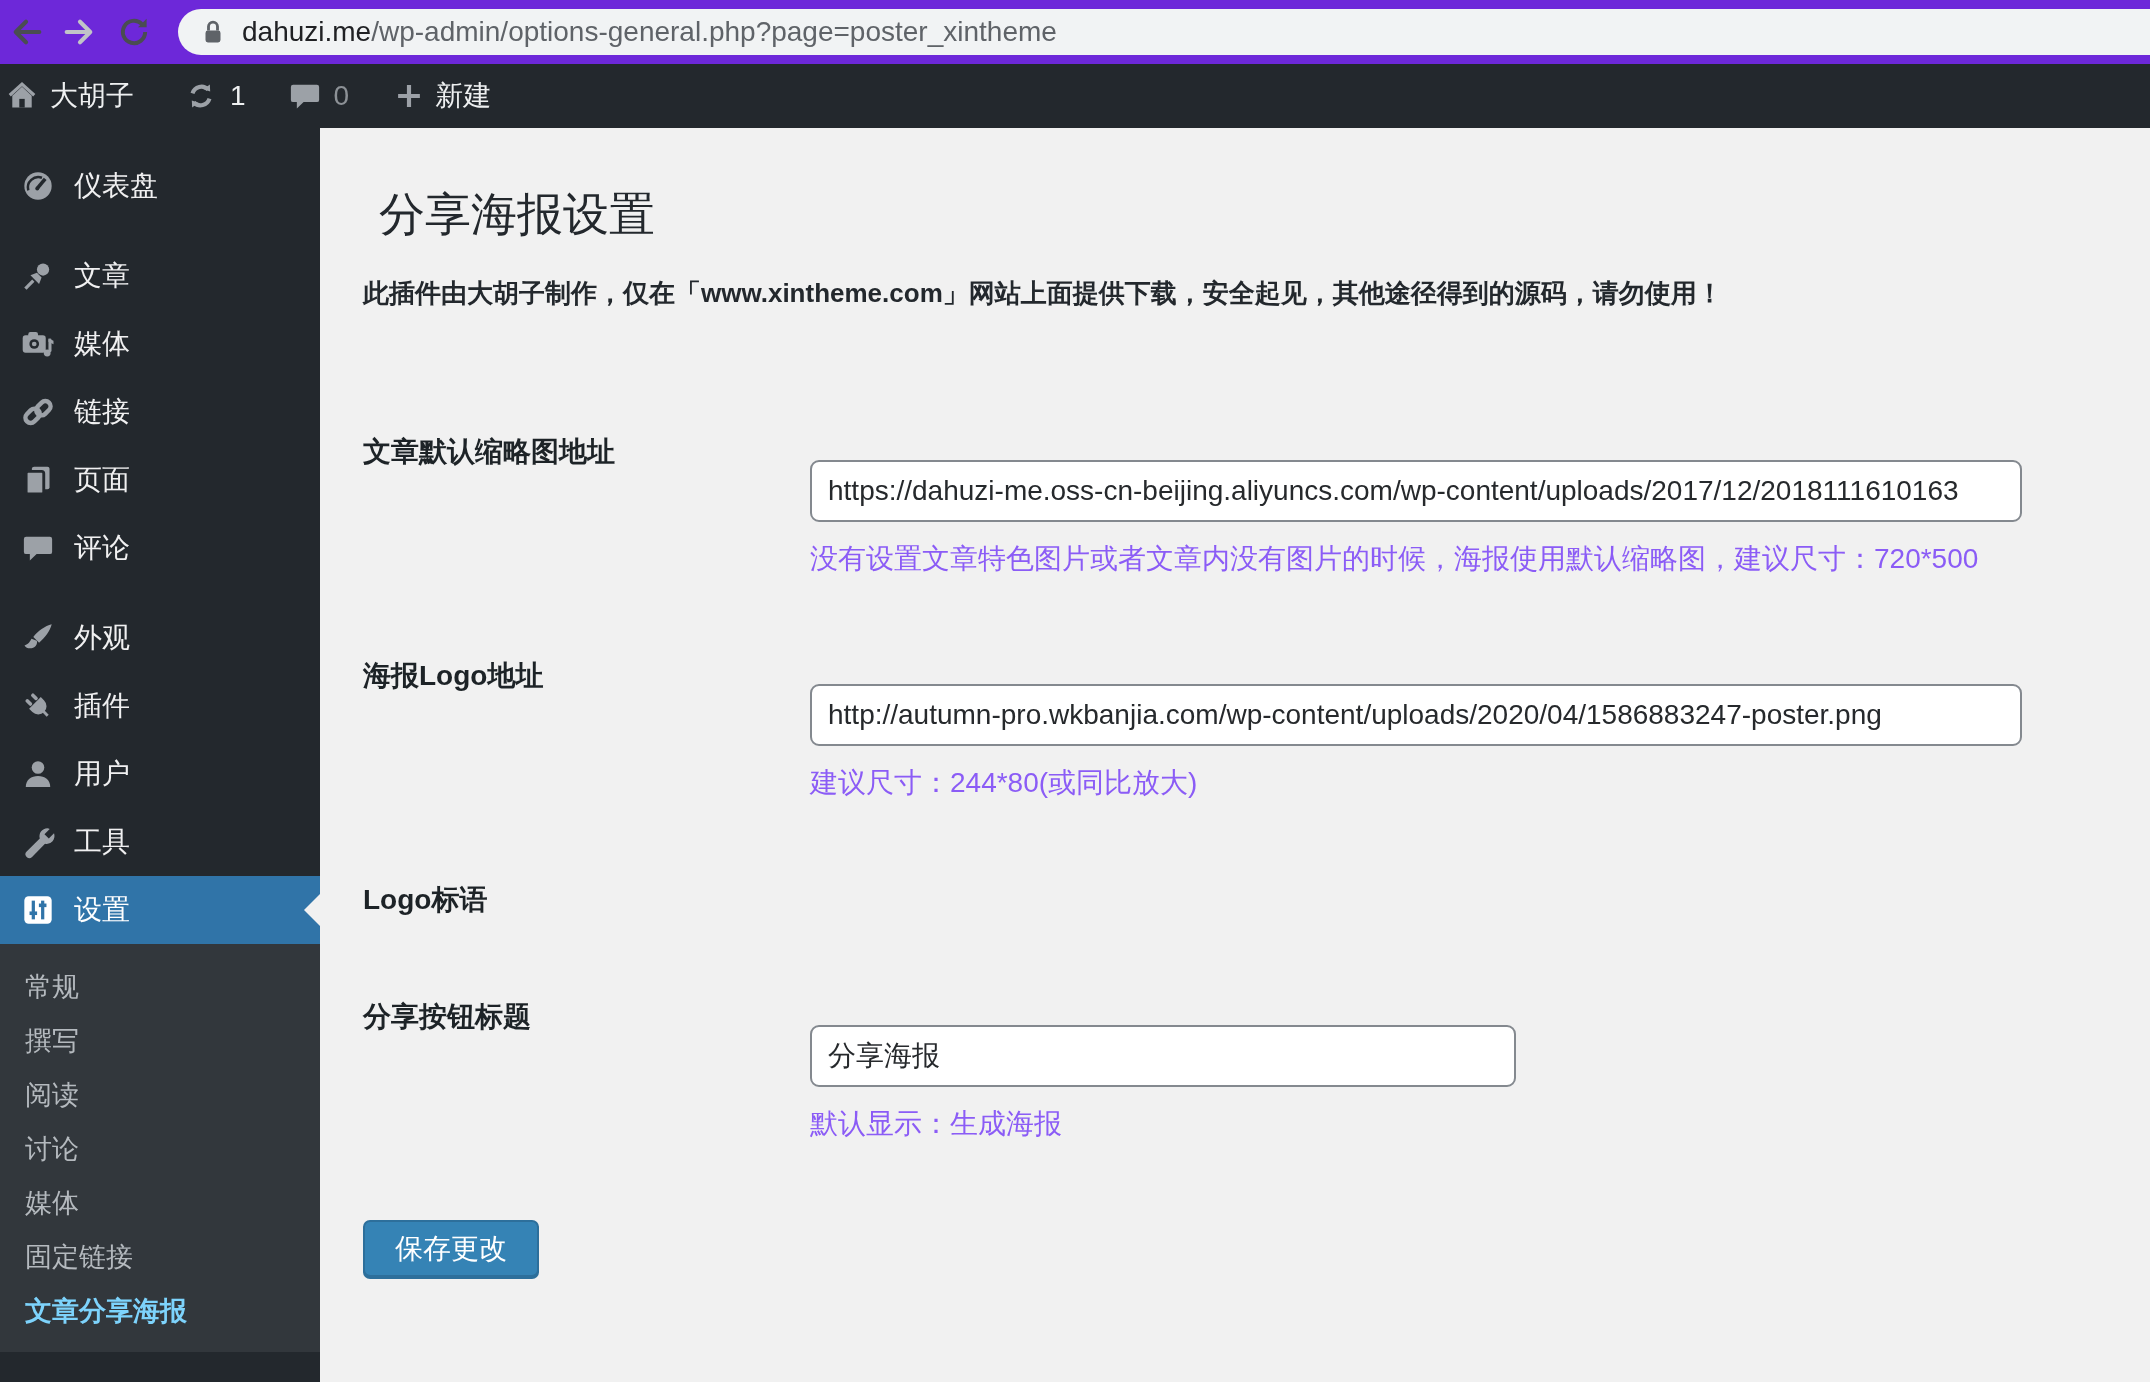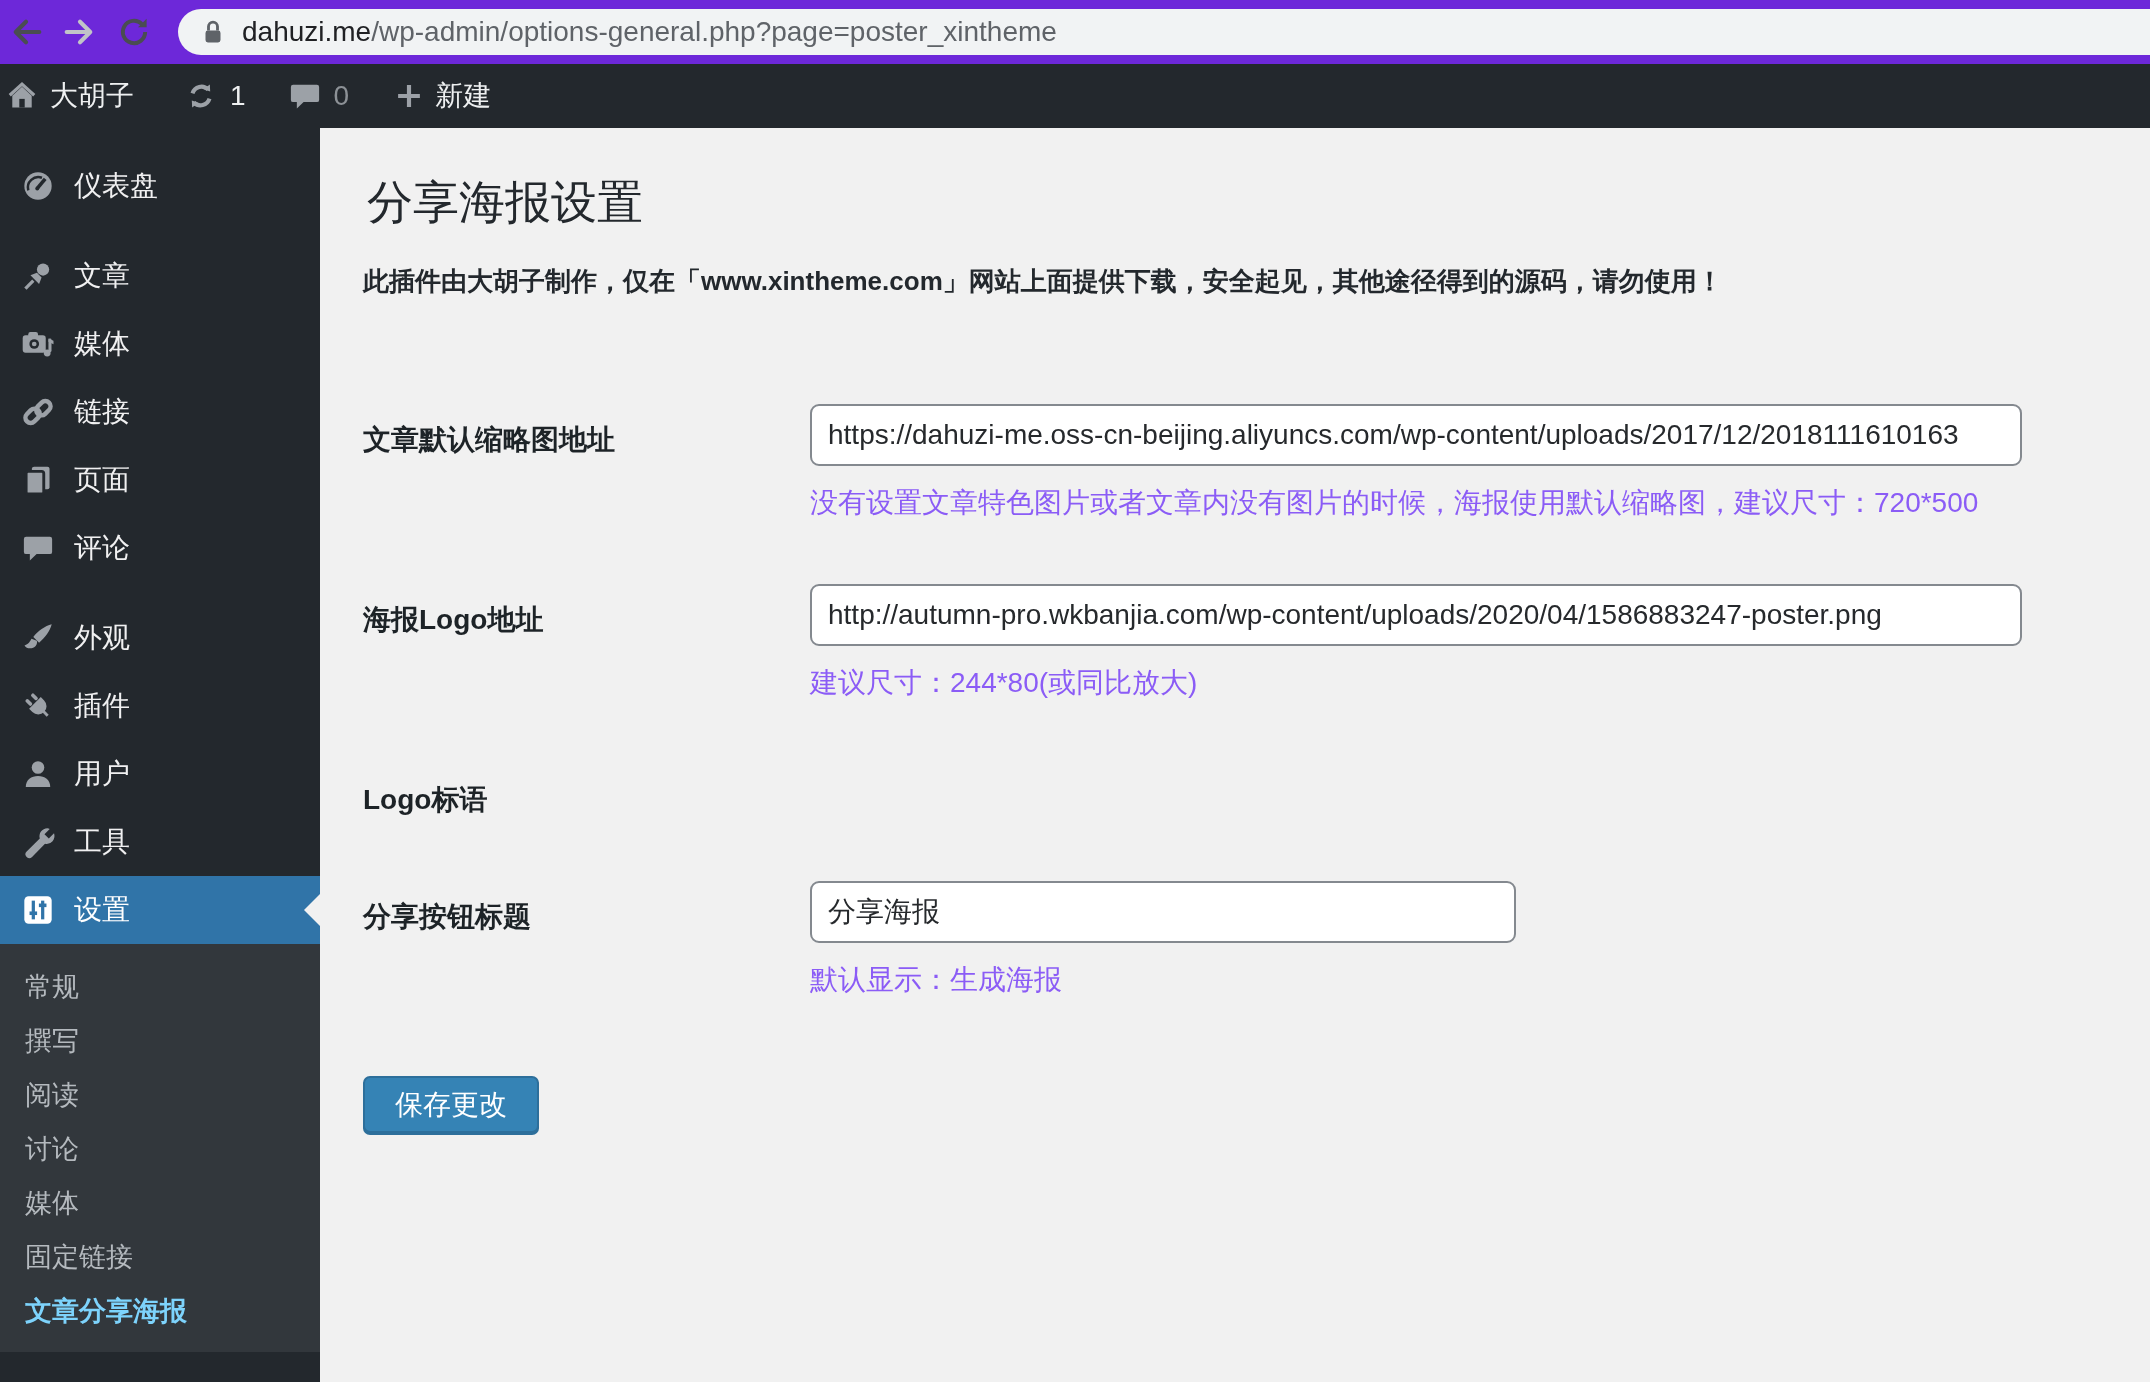--- a/index.html
+++ b/index.html
@@ -56,29 +56,30 @@
     border-right:16px solid #f1f1f1;
   }
   .submenu { background:#32373c; padding:16px 0 14px 0; }
   .submenu-item {
     height:54px; line-height:54px; padding-left:25px;
     color:#b4b9be; font-size:27px; cursor:pointer;
   }
   .submenu-item.current { color:#7dd3fc; font-weight:bold; }
 
   
-  .page-title { font-size:46px; font-weight:400; color:#23282d; margin:4px; line-height:60px; }
+  .page-title { font-size:46px; font-weight:400; color:#23282d; margin:16px; line-height:60px; }
   .notice { margin-top:34px; font-size:26px; font-weight:bold; color:#23282d; line-height:30px; }
   .settings-form { margin-top:108px; }
   .form-row { display:flex; margin-bottom:62px; }
   .row-label { width:447px; flex-shrink:0; padding-top:17px; font-size:28px; font-weight:bold; color:#1d2327; }
   .field input {
     height:62px; background:#ffffff; border:2px solid #84898f; border-radius:9px;
     font-size:28px; color:#26292c; padding:0 16px; outline:none;
     font-family:"Liberation Sans", sans-serif;
+    margin-top:44px;
   }
   .w-wide  { width:1212px; }
   .w-mid   { width:706px; }
   .help { margin-top:18px; font-size:28px; color:#8b5cf6; }
   .btn-primary {
     margin-top:15px; height:57px; padding:0 30px; font-size:28px;
     background:#3583b5; color:#ffffff; border:2px solid #2d6f9b; border-radius:7px;
     cursor:pointer; font-family:"Liberation Sans", sans-serif;
     box-shadow:0 2px 0 #2d6f9b;
   }

